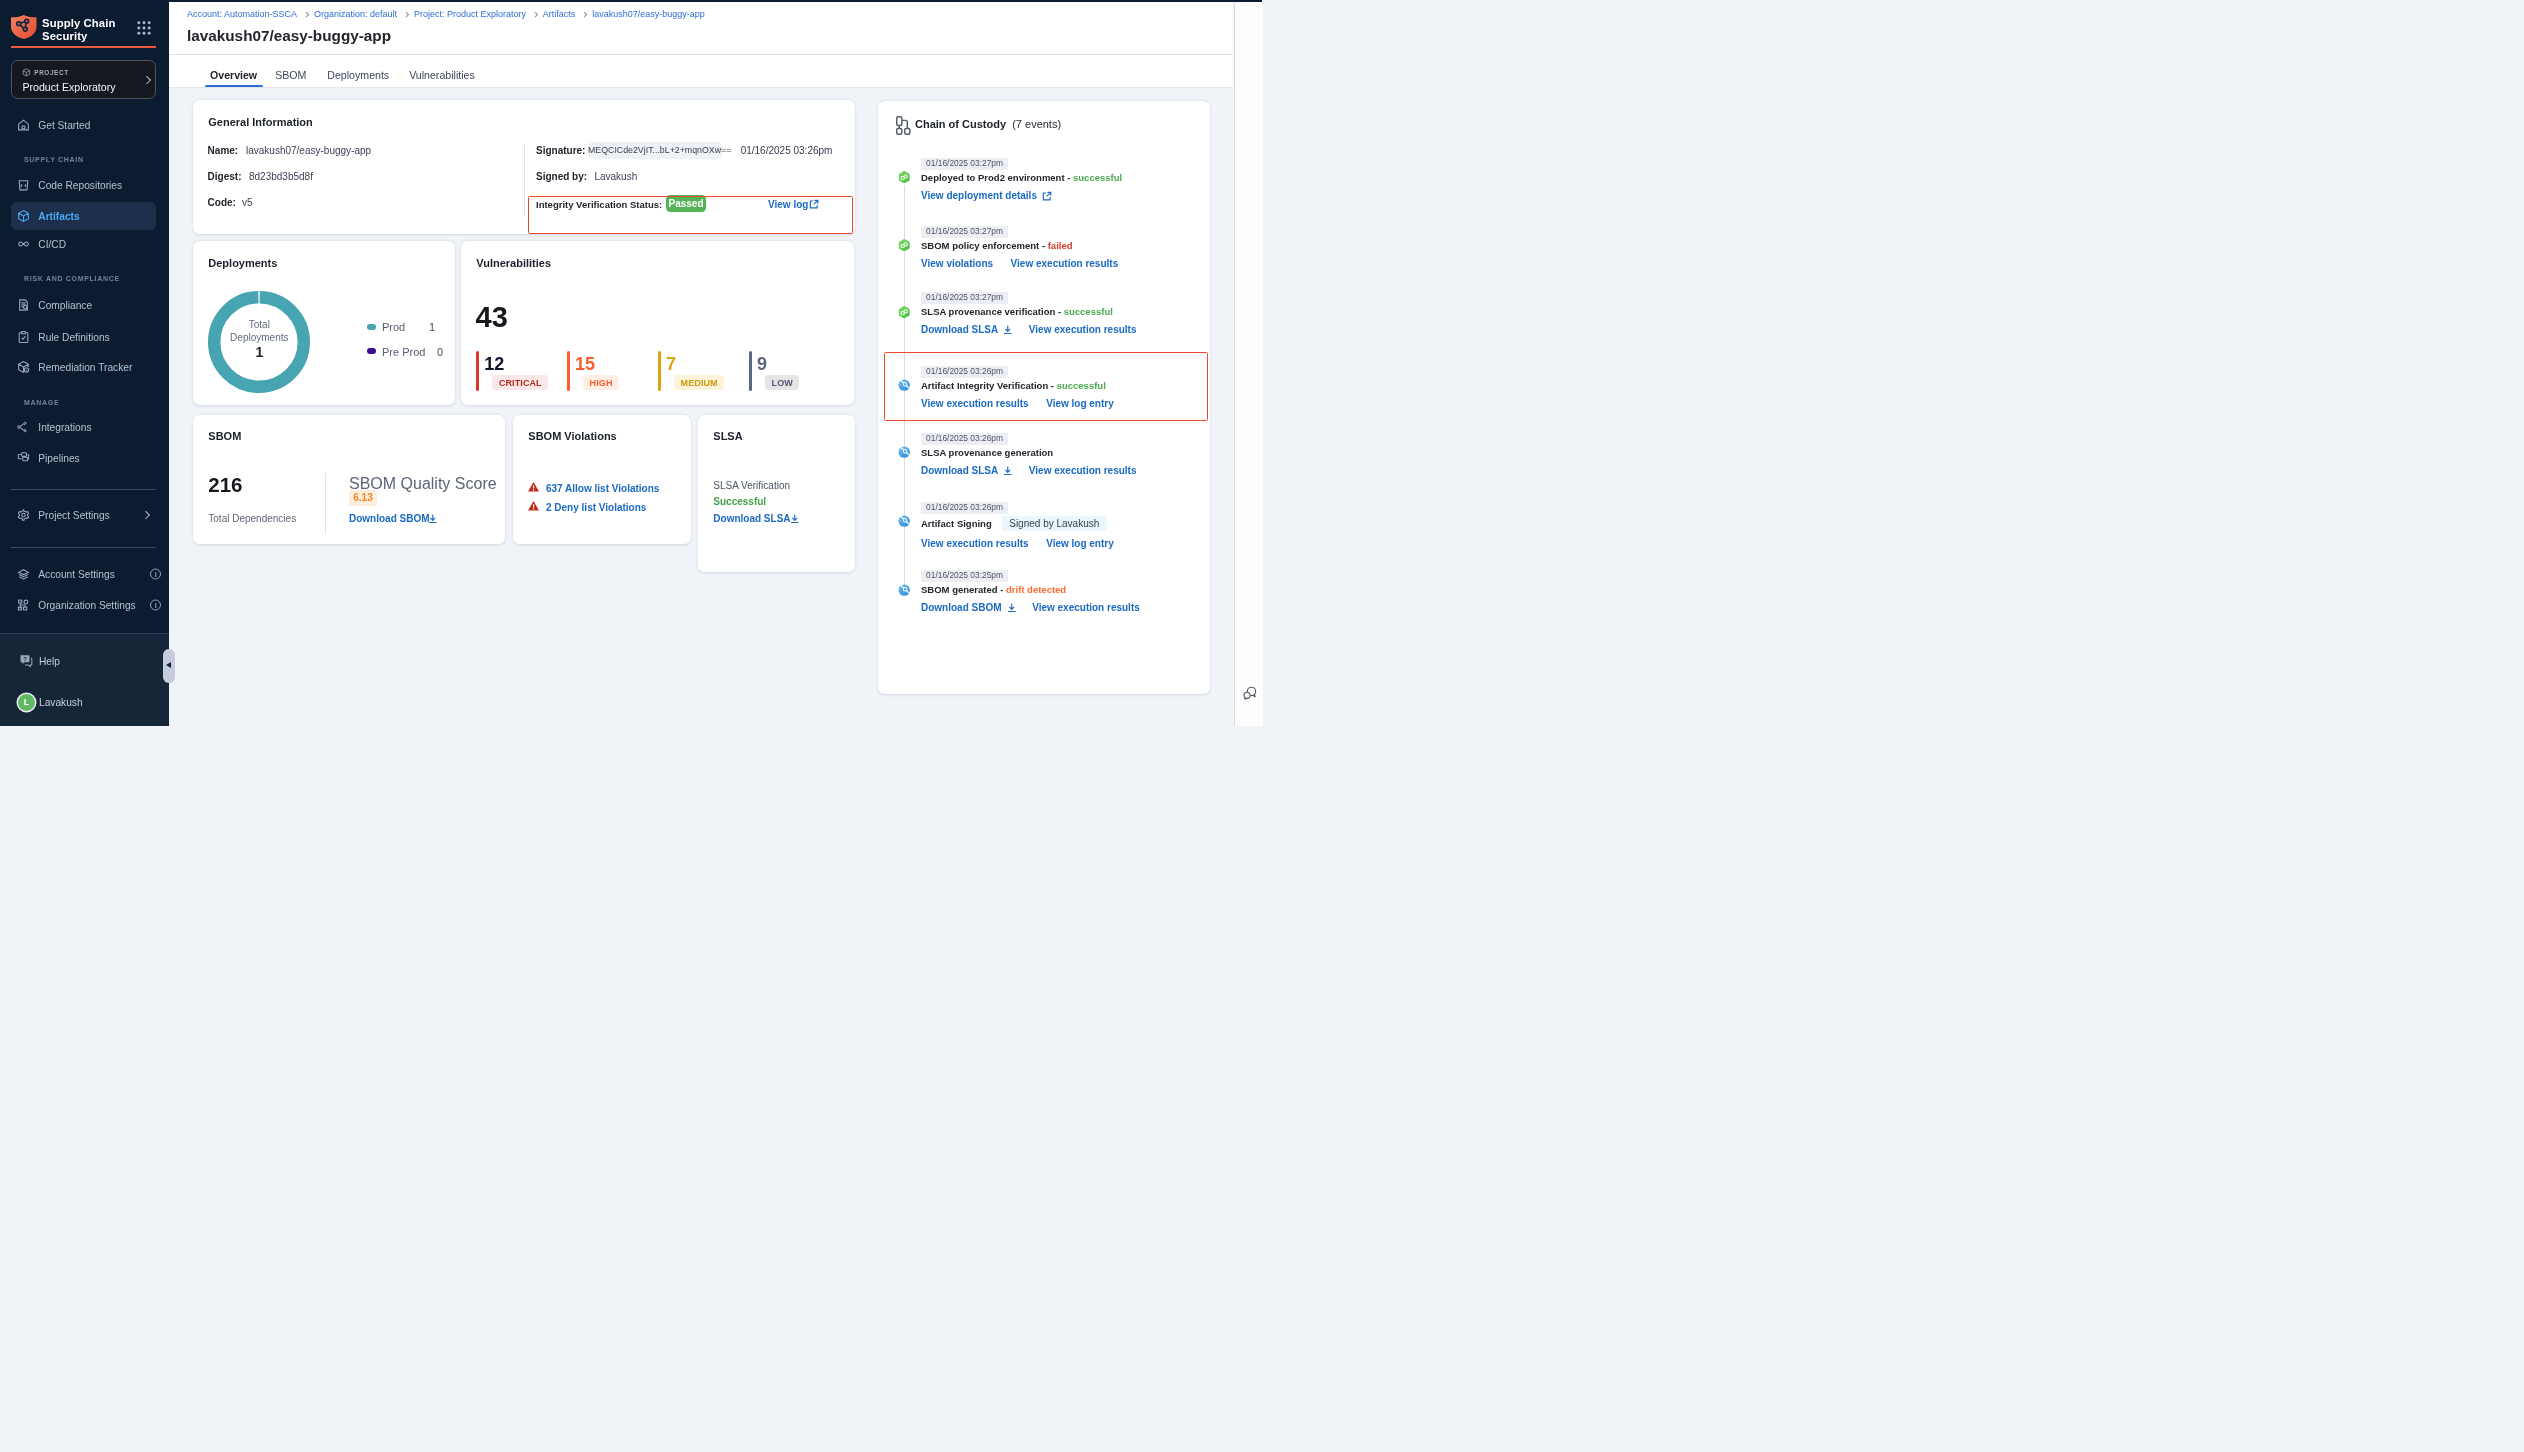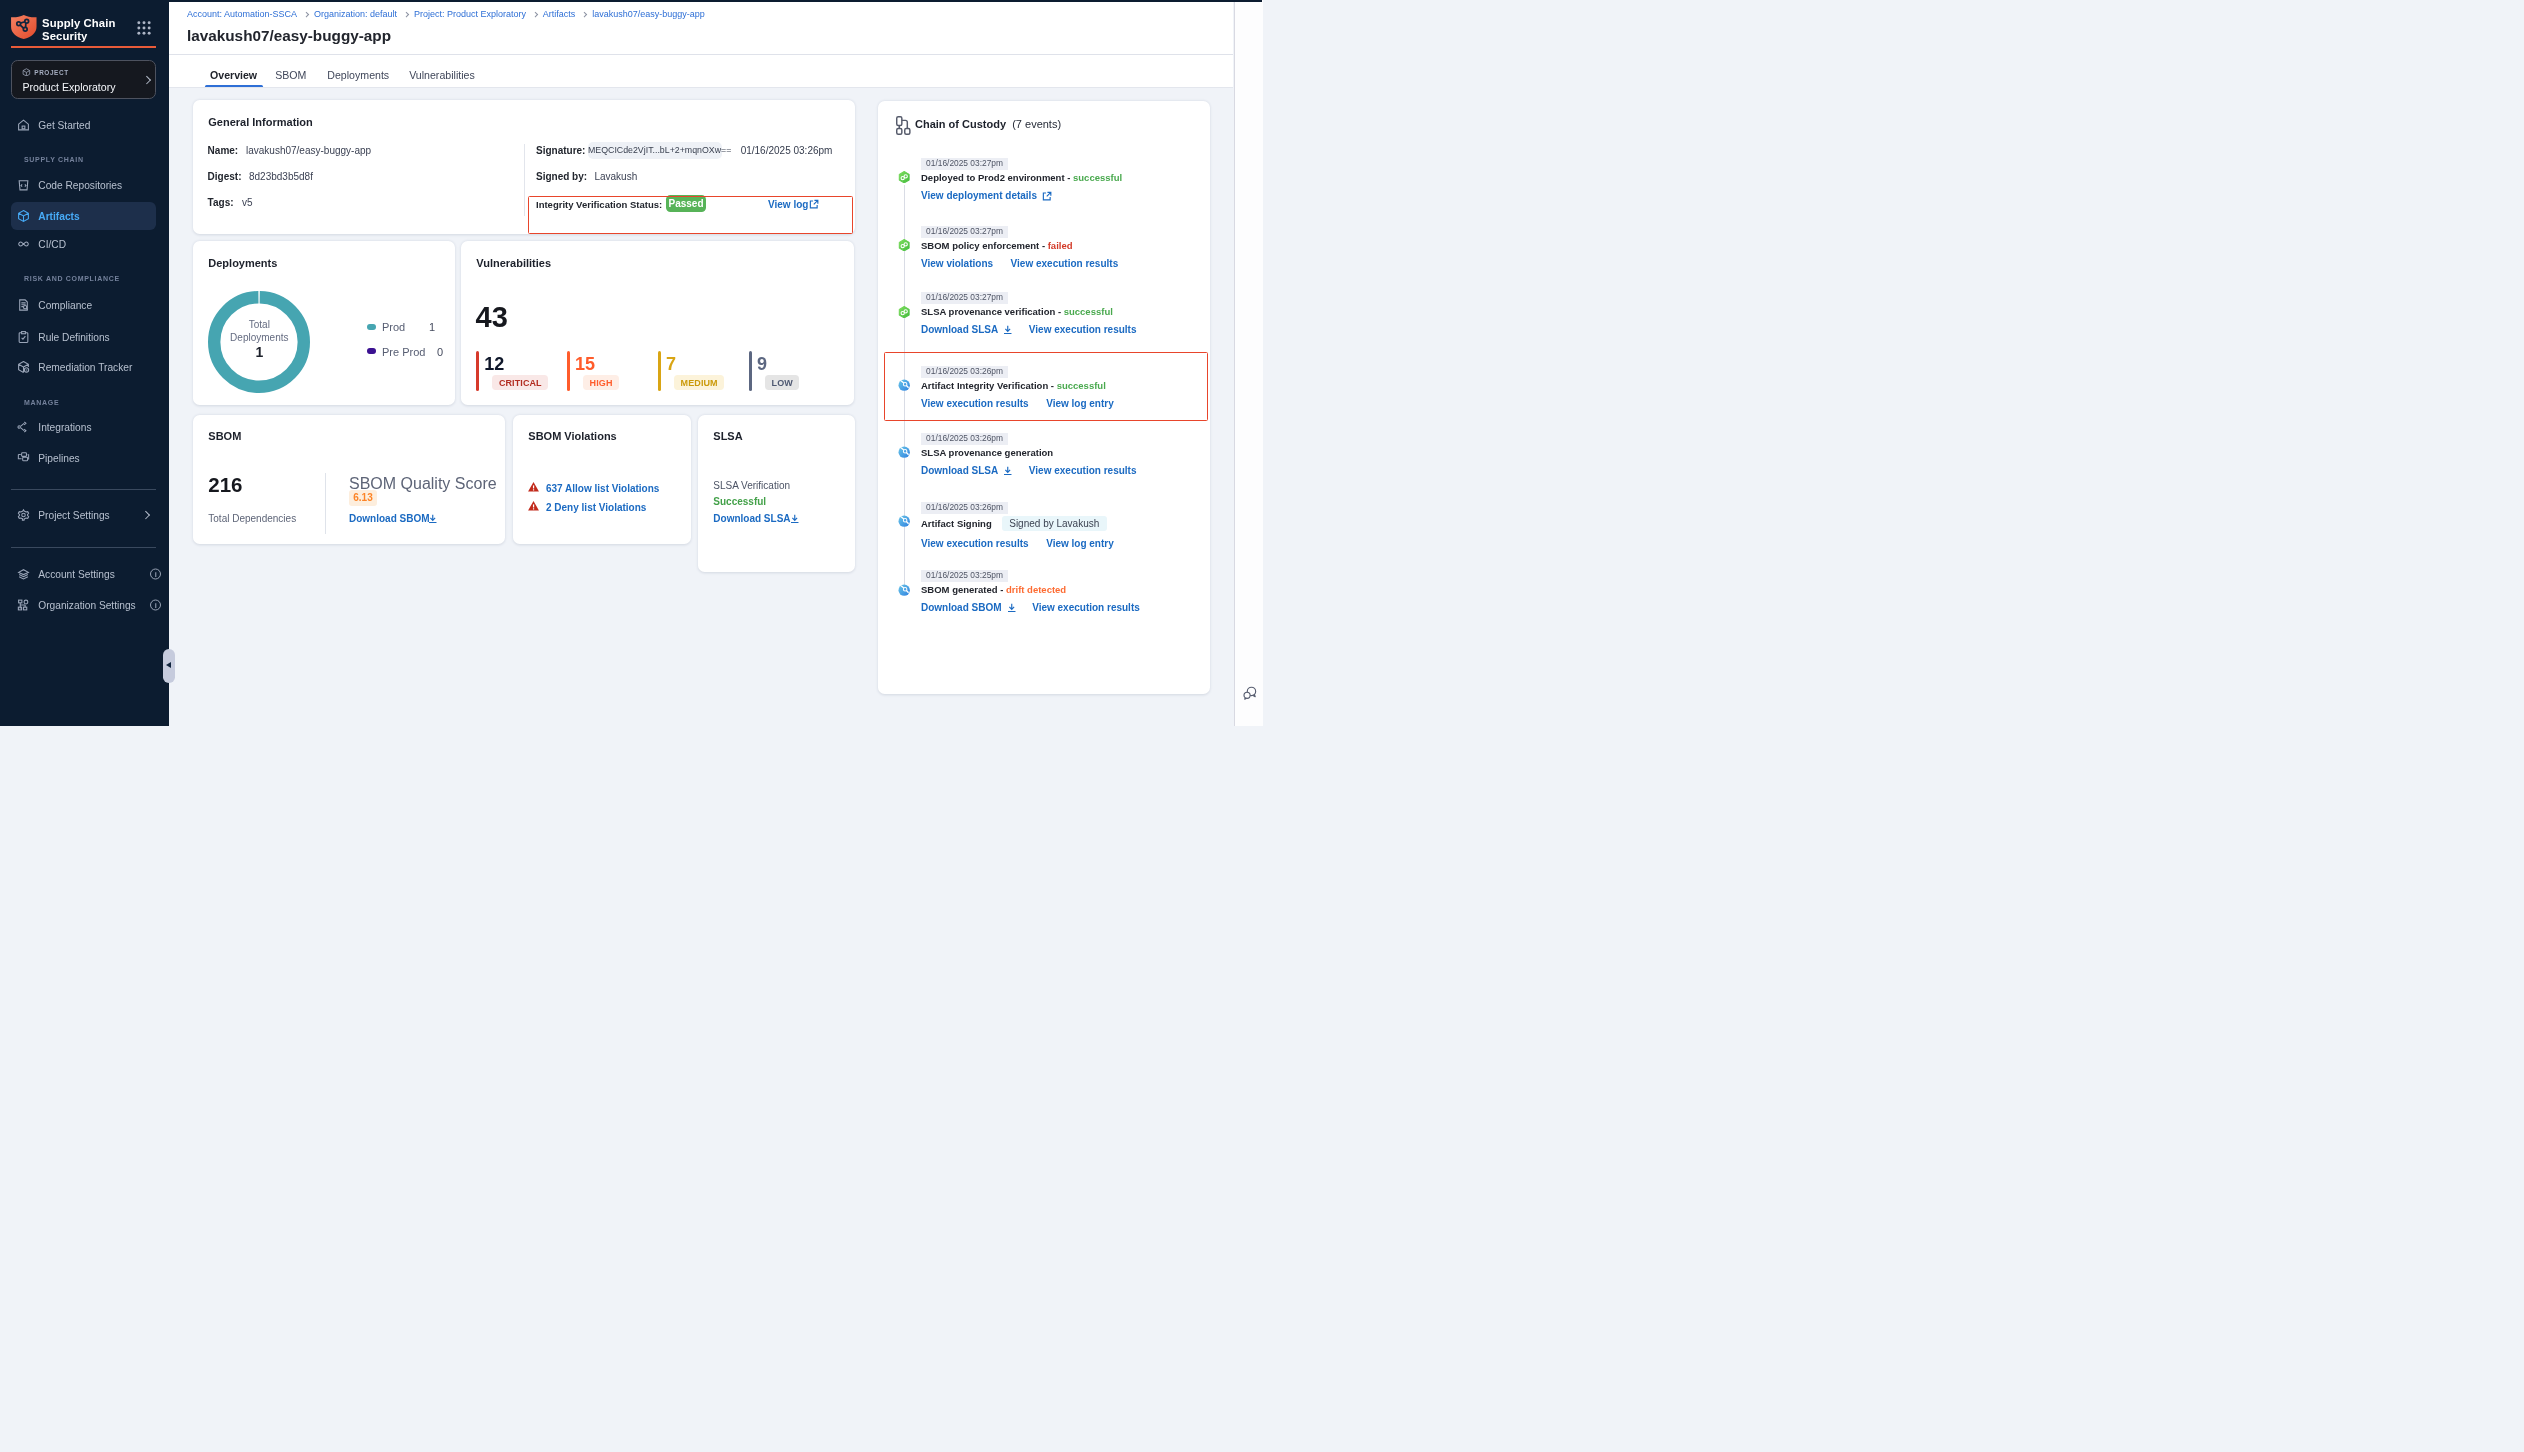--- a/index.html
+++ b/index.html
@@ -200,20 +200,30 @@
         <rect x="3" y="3" width="6" height="5"></rect>
         <rect x="2.5" y="16" width="6" height="5"></rect>
         <rect x="12" y="16" width="6" height="5"></rect>
         <path d="M6 8 L6 18.5 M6 12 L15 12 M15 12 L15 16"></path>
         <circle cx="16.5" cy="6.5" r="3.5"></circle>
       </svg>
     <span class="lbl">Organization Settings</span>
     <span class="info-ic">i</span>
   </div>
 
+  <div class="sb-bottom">
+    <svg class="abs" style="left:19px;top:20px" width="14.6" height="14" viewBox="0 0 24 24">
+        <path d="M2 2 L16 2 A 1.5 1.5 0 0 1 17.5 3.5 L17.5 12.5 A 1.5 1.5 0 0 1 16 14 L9 14 L5.5 17 L5.5 14 L3.5 14 A 1.5 1.5 0 0 1 2 12.5 Z" fill="#9aa5b8"></path>
+        <path d="M20 7.5 A 1.5 1.5 0 0 1 21.5 9 L21.5 17.5 A 1.5 1.5 0 0 1 20 19 L19 19 L19 21.5 L15.5 19 L9.5 19" fill="none" stroke="#9aa5b8" stroke-width="1.8"></path>
+        <text x="9.7" y="11.6" font-size="10" font-weight="bold" fill="#152639" text-anchor="middle">?</text>
+      </svg>
+    <span class="abs" style="left:39px;top:22px;font-size:10.2px;color:#c6cedc">Help</span>
+    <div class="avatar">L</div>
+    <span class="abs" style="left:39px;top:63px;font-size:10.2px;color:#c6cedc">Lavakush</span>
+  </div>
   <div class="collapse-tab"></div>
 </aside>
 
 <div class="main-hd"></div>
 <div class="crumbs">Account: Automation-SSCA<span class="sep"></span>Organization: default<span class="sep"></span>Project: Product Exploratory<span class="sep"></span>Artifacts<span class="sep"></span>lavakush07/easy-buggy-app</div>
 <div class="pg-title">lavakush07/easy-buggy-app</div>
 <div class="hd-border1"></div>
 <div class="tabs"><span class="tab-active">Overview</span><span style="margin-left:18px">SBOM</span><span style="margin-left:21px">Deployments</span><span style="margin-left:20px">Vulnerabilities</span></div>
 <div class="tab-underline"></div>
 <div class="hd-border2"></div>
@@ -225,21 +235,21 @@
     <path d="M4.8 18.9 L4.1 21.4 L6.9 19.9" stroke-linejoin="round"></path>
   </svg>
 </div>
 
 <div class="card" style="left:193px;top:100px;width:662px;height:134px">
   <div class="card-title" style="top:16px">General Information</div>
   <div class="abs" style="left:14.6px;top:45px;font-size:10px;color:#22262e"><b>Name:</b></div>
   <div class="abs" style="left:53px;top:45px;font-size:10px;color:#3c4254">lavakush07/easy-buggy-app</div>
   <div class="abs" style="left:14.6px;top:71px;font-size:10px;color:#22262e"><b>Digest:</b></div>
   <div class="abs" style="left:56px;top:71px;font-size:10px;color:#3c4254">8d23bd3b5d8f</div>
-  <div class="abs" style="left:14.6px;top:97px;font-size:10px;color:#22262e"><b>Tags:</b></div>
+  <div class="abs" style="left:14.6px;top:97px;font-size:10px;color:#22262e"><b>Code:</b></div>
   <div class="abs" style="left:49px;top:97px;font-size:10px;color:#3c4254">v5</div>
   <div class="abs" style="left:331px;top:44px;width:0.7px;height:72px;background:#e2e5ec"></div>
   <div class="abs" style="left:343px;top:45px;font-size:10px;color:#22262e"><b>Signature:</b></div>
   <div class="abs" style="left:395px;top:42px;width:134px;height:17px;background:#eef1f6;border-radius:5.1px;font-size:8.8px;color:#3a4150;text-align:center;line-height:16px">MEQCICde2VjIT...bL+2+mqnOXw==</div>
   <div class="abs" style="right:22.6px;top:45px;font-size:10px;color:#343b4c">01/16/2025 03:26pm</div>
   <div class="abs" style="left:343px;top:71px;font-size:10px;color:#22262e"><b>Signed by:</b><span style="font-weight:normal;margin-left:7.3px;color:#3c4254">Lavakush</span></div>
   <div class="abs" style="left:343px;top:99px;font-size:9.5px;color:#22262e"><b>Integrity Verification Status:</b></div>
   <div class="abs" style="left:473px;top:95px;width:40px;height:17px;background:#57b358;border-radius:4.4px;color:#fff;font-size:10px;font-weight:bold;text-align:center;line-height:17px">Passed</div>
   <div class="abs" style="left:575px;top:99px;font-size:10px"><span class="blue-link" style="font-size:10px">View log</span></div>
   <svg class="abs" style="left:616px;top:99px" width="10.2" height="10.2" viewBox="0 0 15 15" fill="none" stroke="#1b6ac2" stroke-width="1.7">

